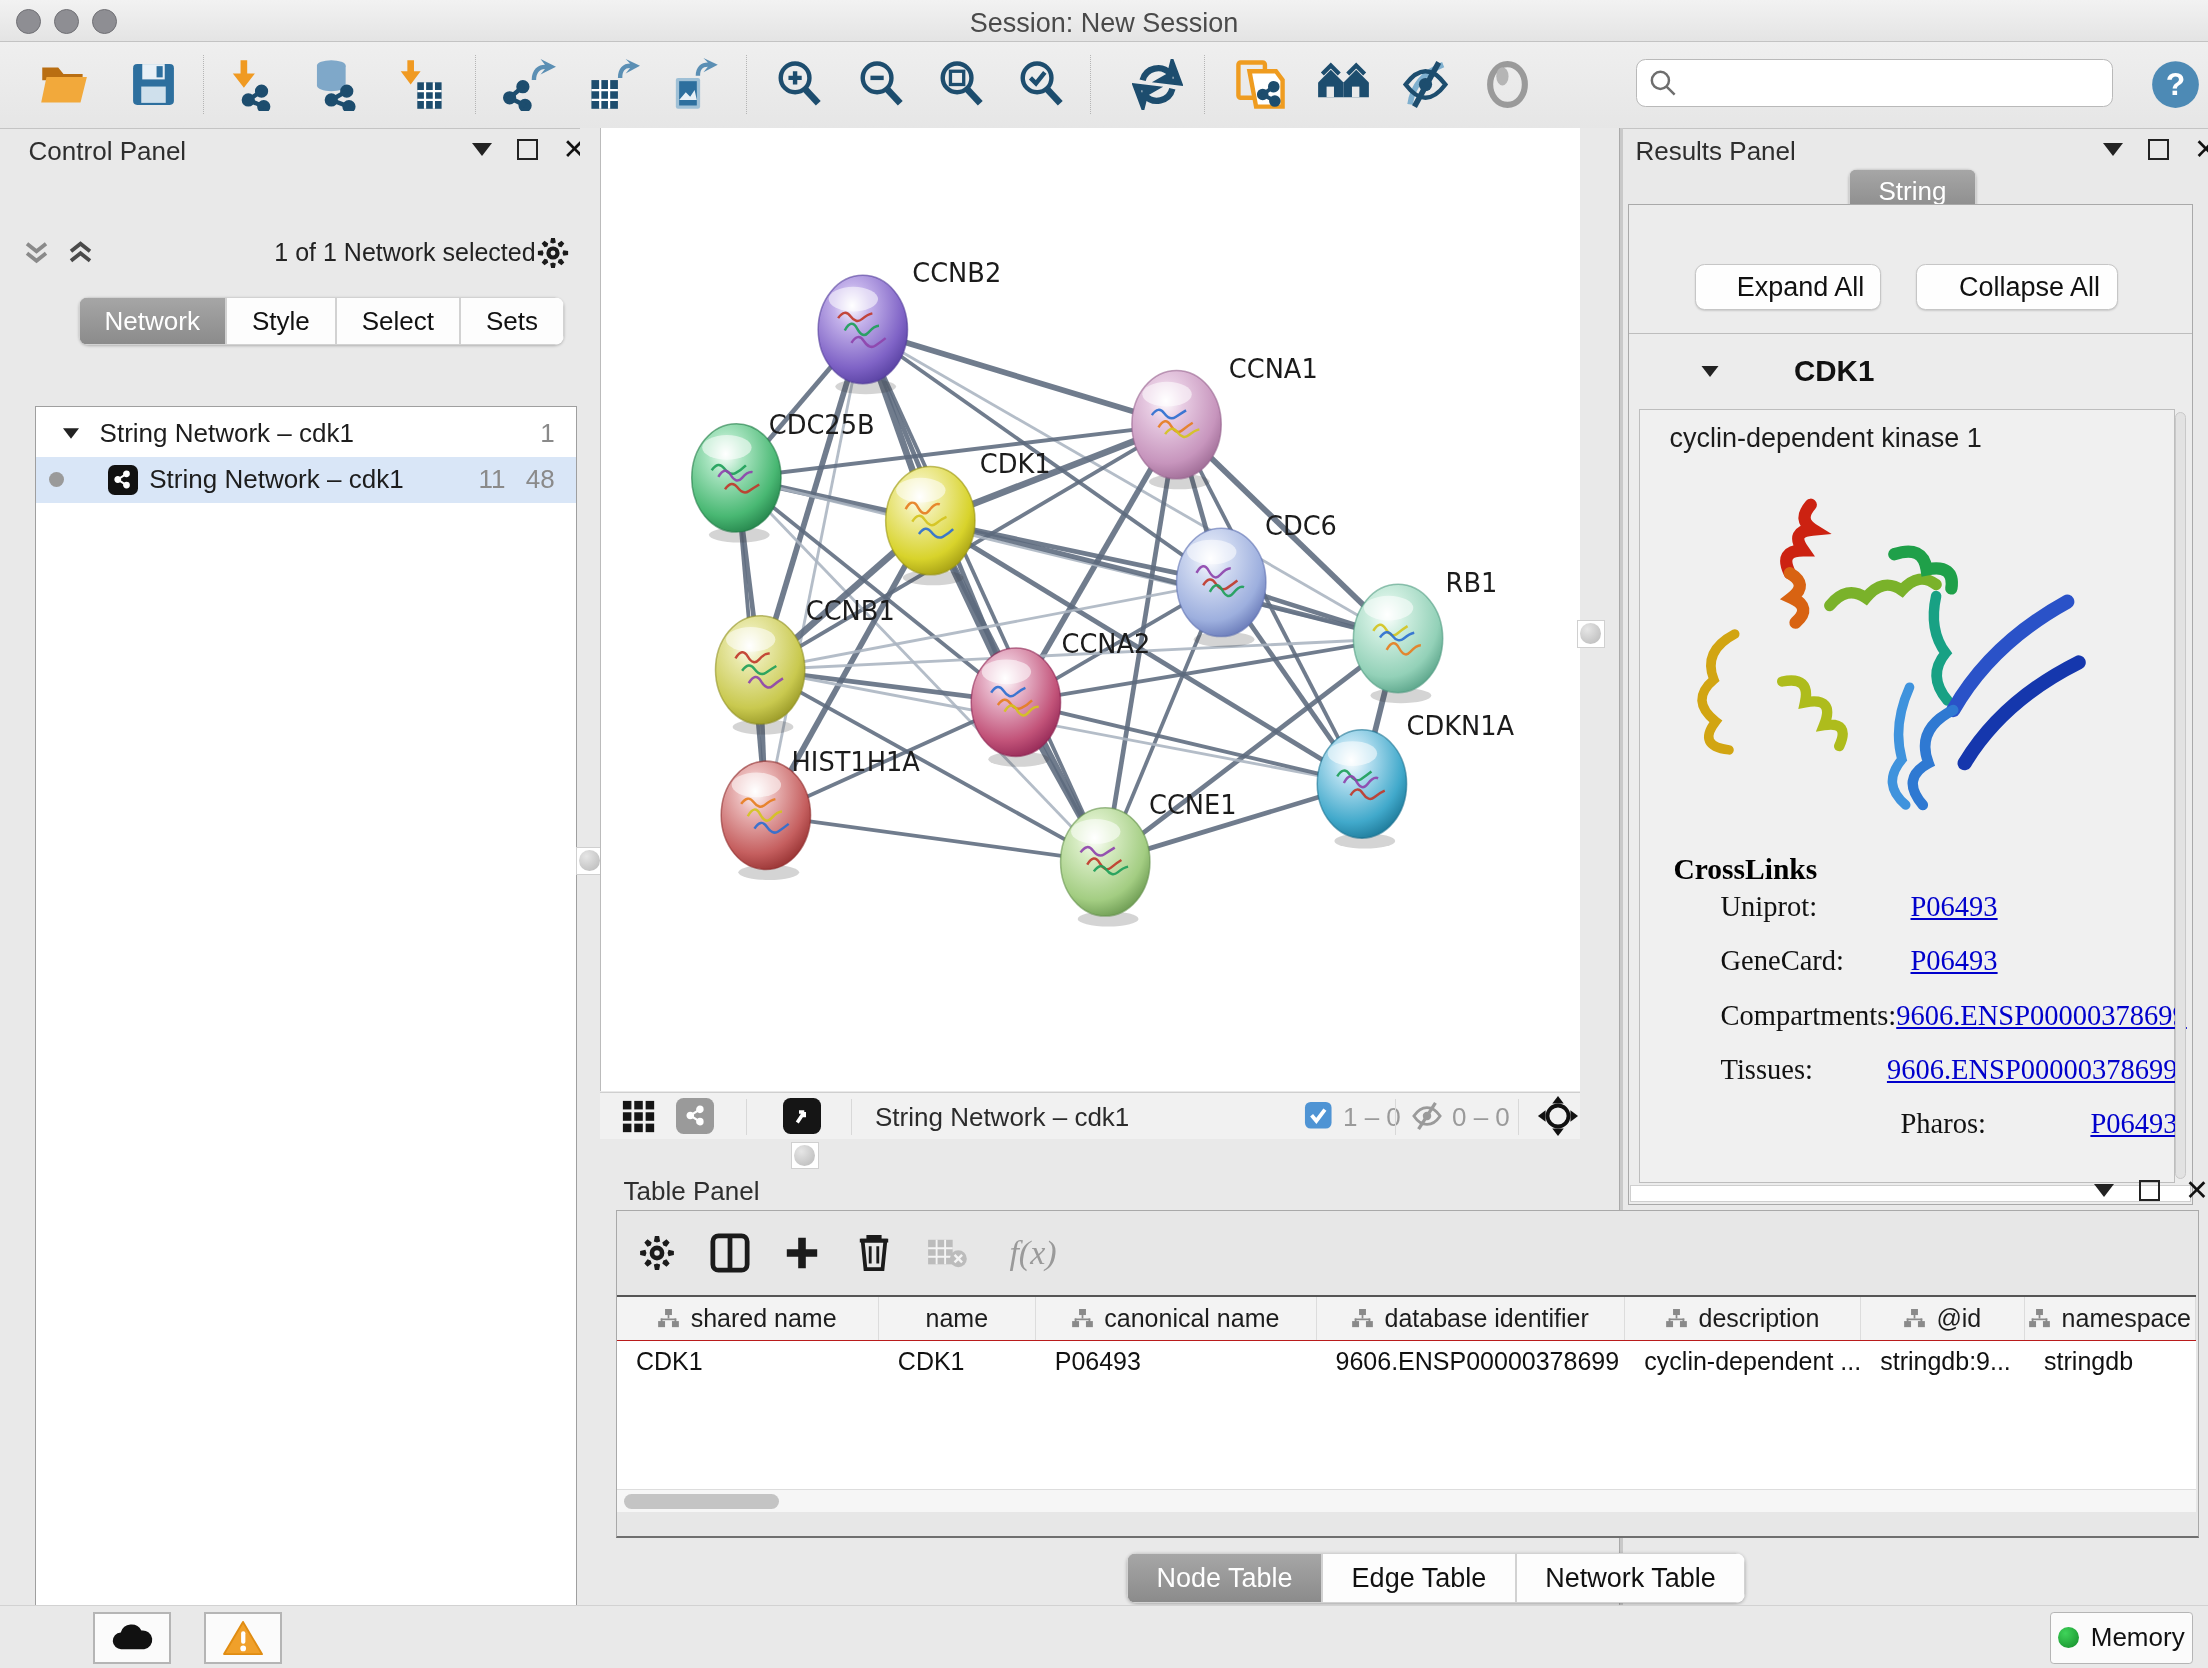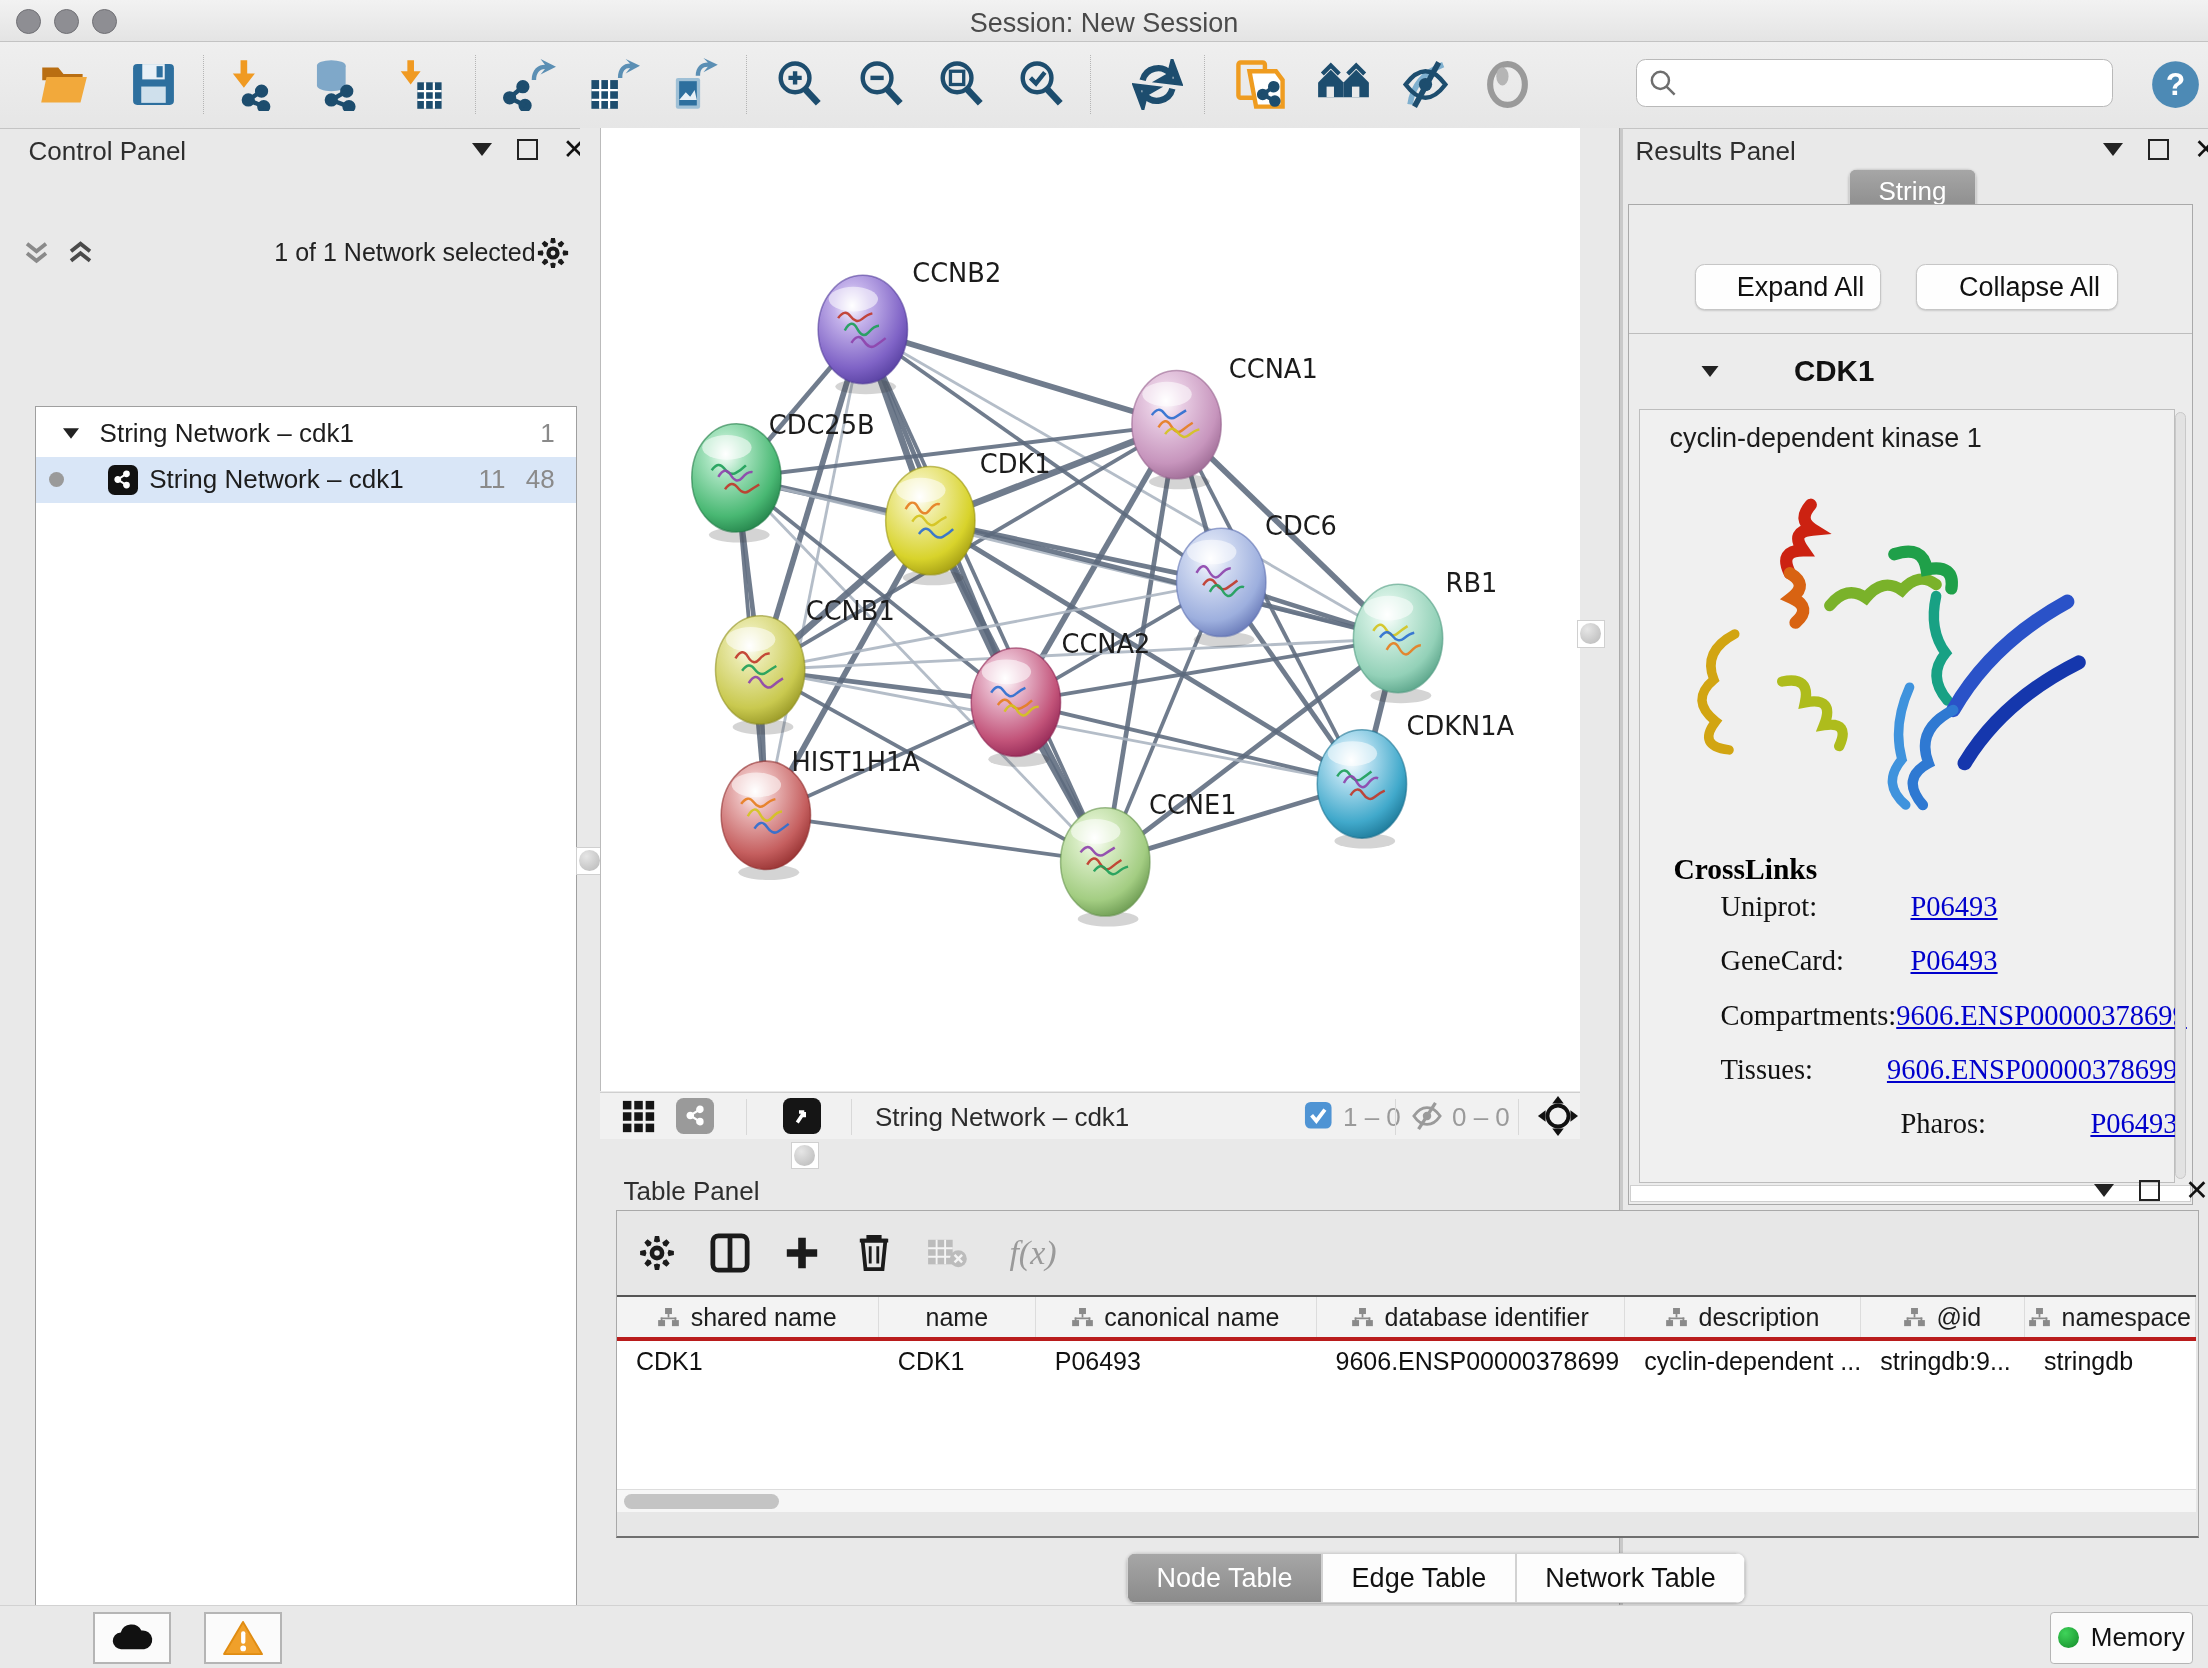--- a/index.html
+++ b/index.html
@@ -117,21 +117,21 @@
   
   .tbl-box { left:616px; top:1210px; width:1583px; height:328px;
     background:#e7e7e7; border:1.9px solid #a9a9a9; border-bottom:2.9px solid #6f6f6f; }
   .tbl-toolbar { position:absolute; left:0; top:0; width:100%; height:84px; }
   .tbl-tool { position:absolute; top:13.3px; width:57px; height:57px; display:flex;
     align-items:center; justify-content:center; }
   .fx { font-family:"Liberation Serif",serif; font-style:italic; font-size:34px; color:#9a9a9a; }
   .tbl-grid { position:absolute; left:0; top:84px; width:1579px; height:217px;
     background:#fff; border-top:2.9px solid #555; }
   .tbl-header { position:absolute; top:0; left:0; height:44px; width:100%;
-    background:#f3f3f3; border-bottom:4px solid #b91c1c; display:flex; }
+    background:#f3f3f3; border-bottom:1px solid #b91c1c; display:flex; }
   .th { display:flex; align-items:center; justify-content:center; gap:11.4px;
     font-size:25px; color:#1c1c1c; border-right:1px solid #dcdcdc; overflow:hidden;
     white-space:nowrap; }
   .td-row { position:absolute; top:44px; left:0; height:40px; width:100%; display:flex;
     align-items:center; }
   .td { font-size:25px; color:#111; padding-left:19px; overflow:hidden; white-space:nowrap; }
   .tbl-hscroll { position:absolute; left:0; bottom:0; width:1579px; height:23px;
     background:#f6f6f6; border-top:1px solid #ddd; }
   .tbl-thumb { position:absolute; left:6.7px; top:3.8px; width:155px; height:15px;
     border-radius:7.6px; background:#c4c4c4; }
@@ -331,20 +331,26 @@
       </svg>
   </div>
 </div>
 
 <div class="abs" style="left:7.6px; top:128px; width:573px; height:1473px;">
   <div class="abs panel-title" style="left:21px; top:7.6px;">Control Panel</div>
   <div class="ph-icons" style="left:464px; top:11.4px;">
     <div class="tri-down"></div>
     <div class="float-box"></div>
     <div class="close-x">✕</div>
+  </div>
+  <div class="abs cp-tabs">
+    <div class="cp-tab tab-active">Network</div>
+    <div class="cp-tab">Style</div>
+    <div class="cp-tab">Select</div>
+    <div class="cp-tab">Sets</div>
   </div>
   <div class="abs cp-sub" style="left:15px; top:100px; width:547px;">
     <svg width="27" height="28.5" viewBox="0 0 28 30">
         <g stroke="#8a8a8a" stroke-width="4" fill="none">
           <path d="M4 6l10 8 10-8"></path>
           <path d="M4 16l10 8 10-8"></path>
         </g>
       </svg>
     <svg width="27" height="28.5" viewBox="0 0 28 30" style="margin-left:17px">
         <g stroke="#4a4a4a" stroke-width="4" fill="none">

